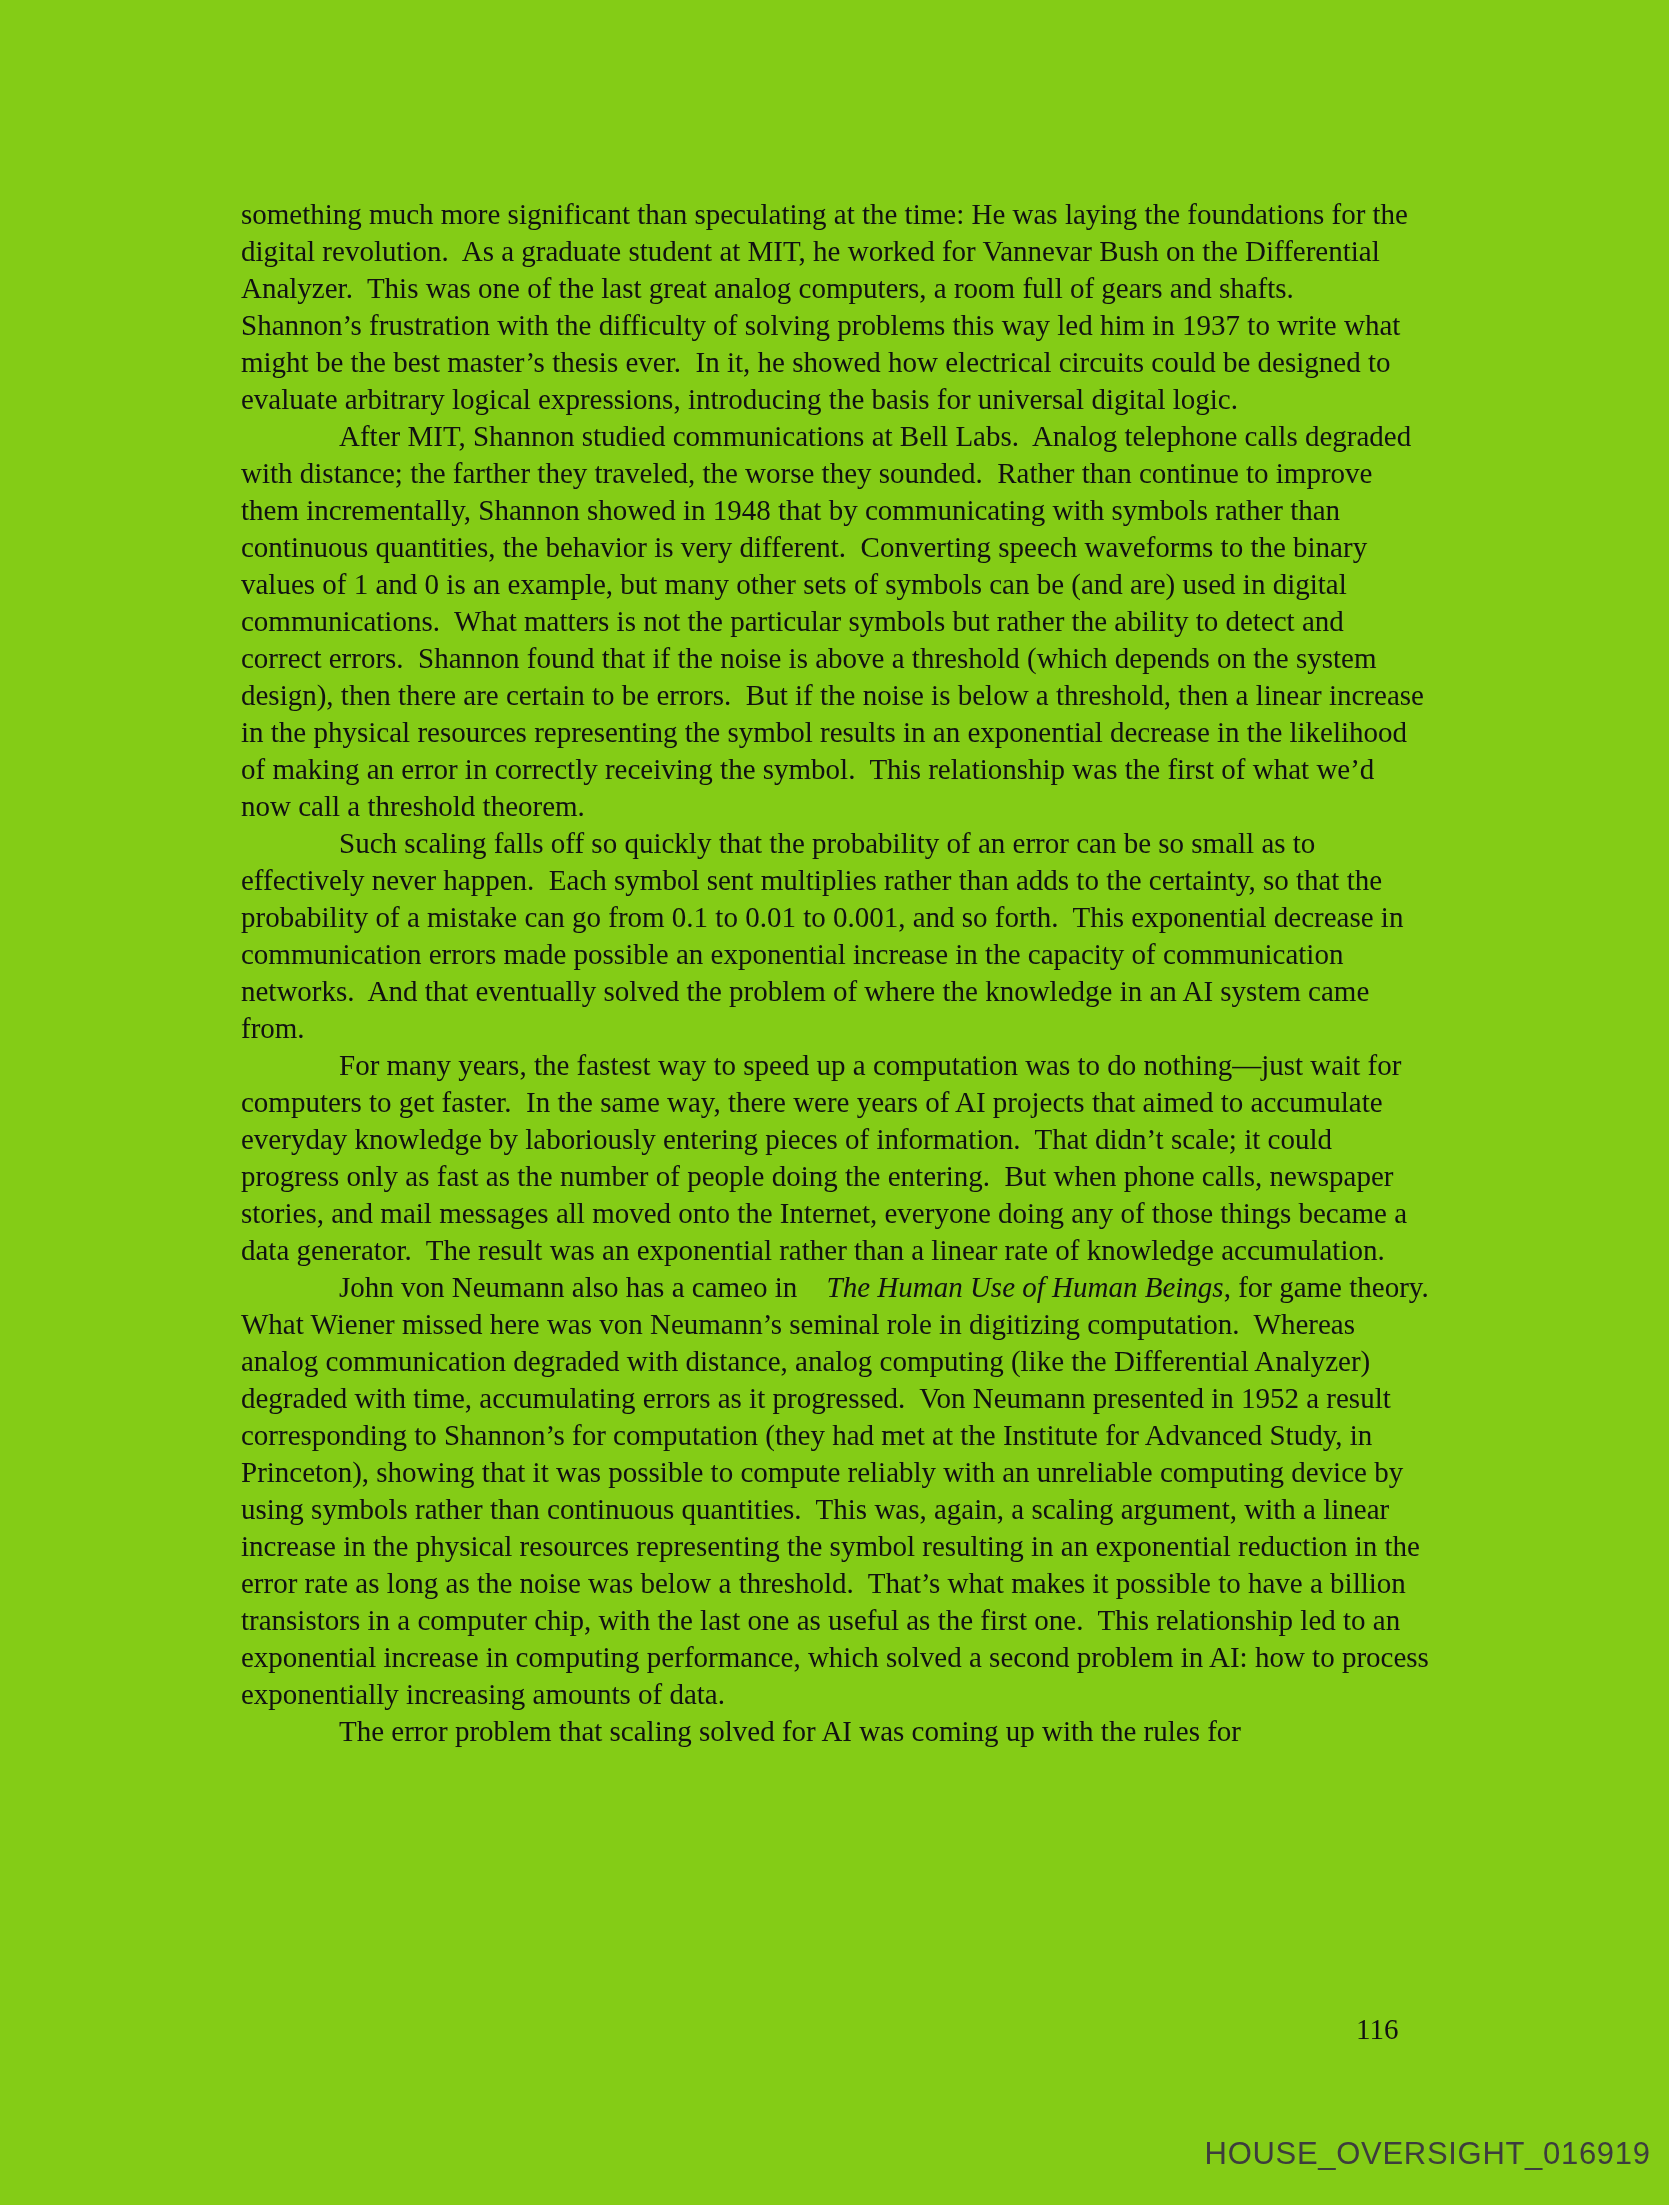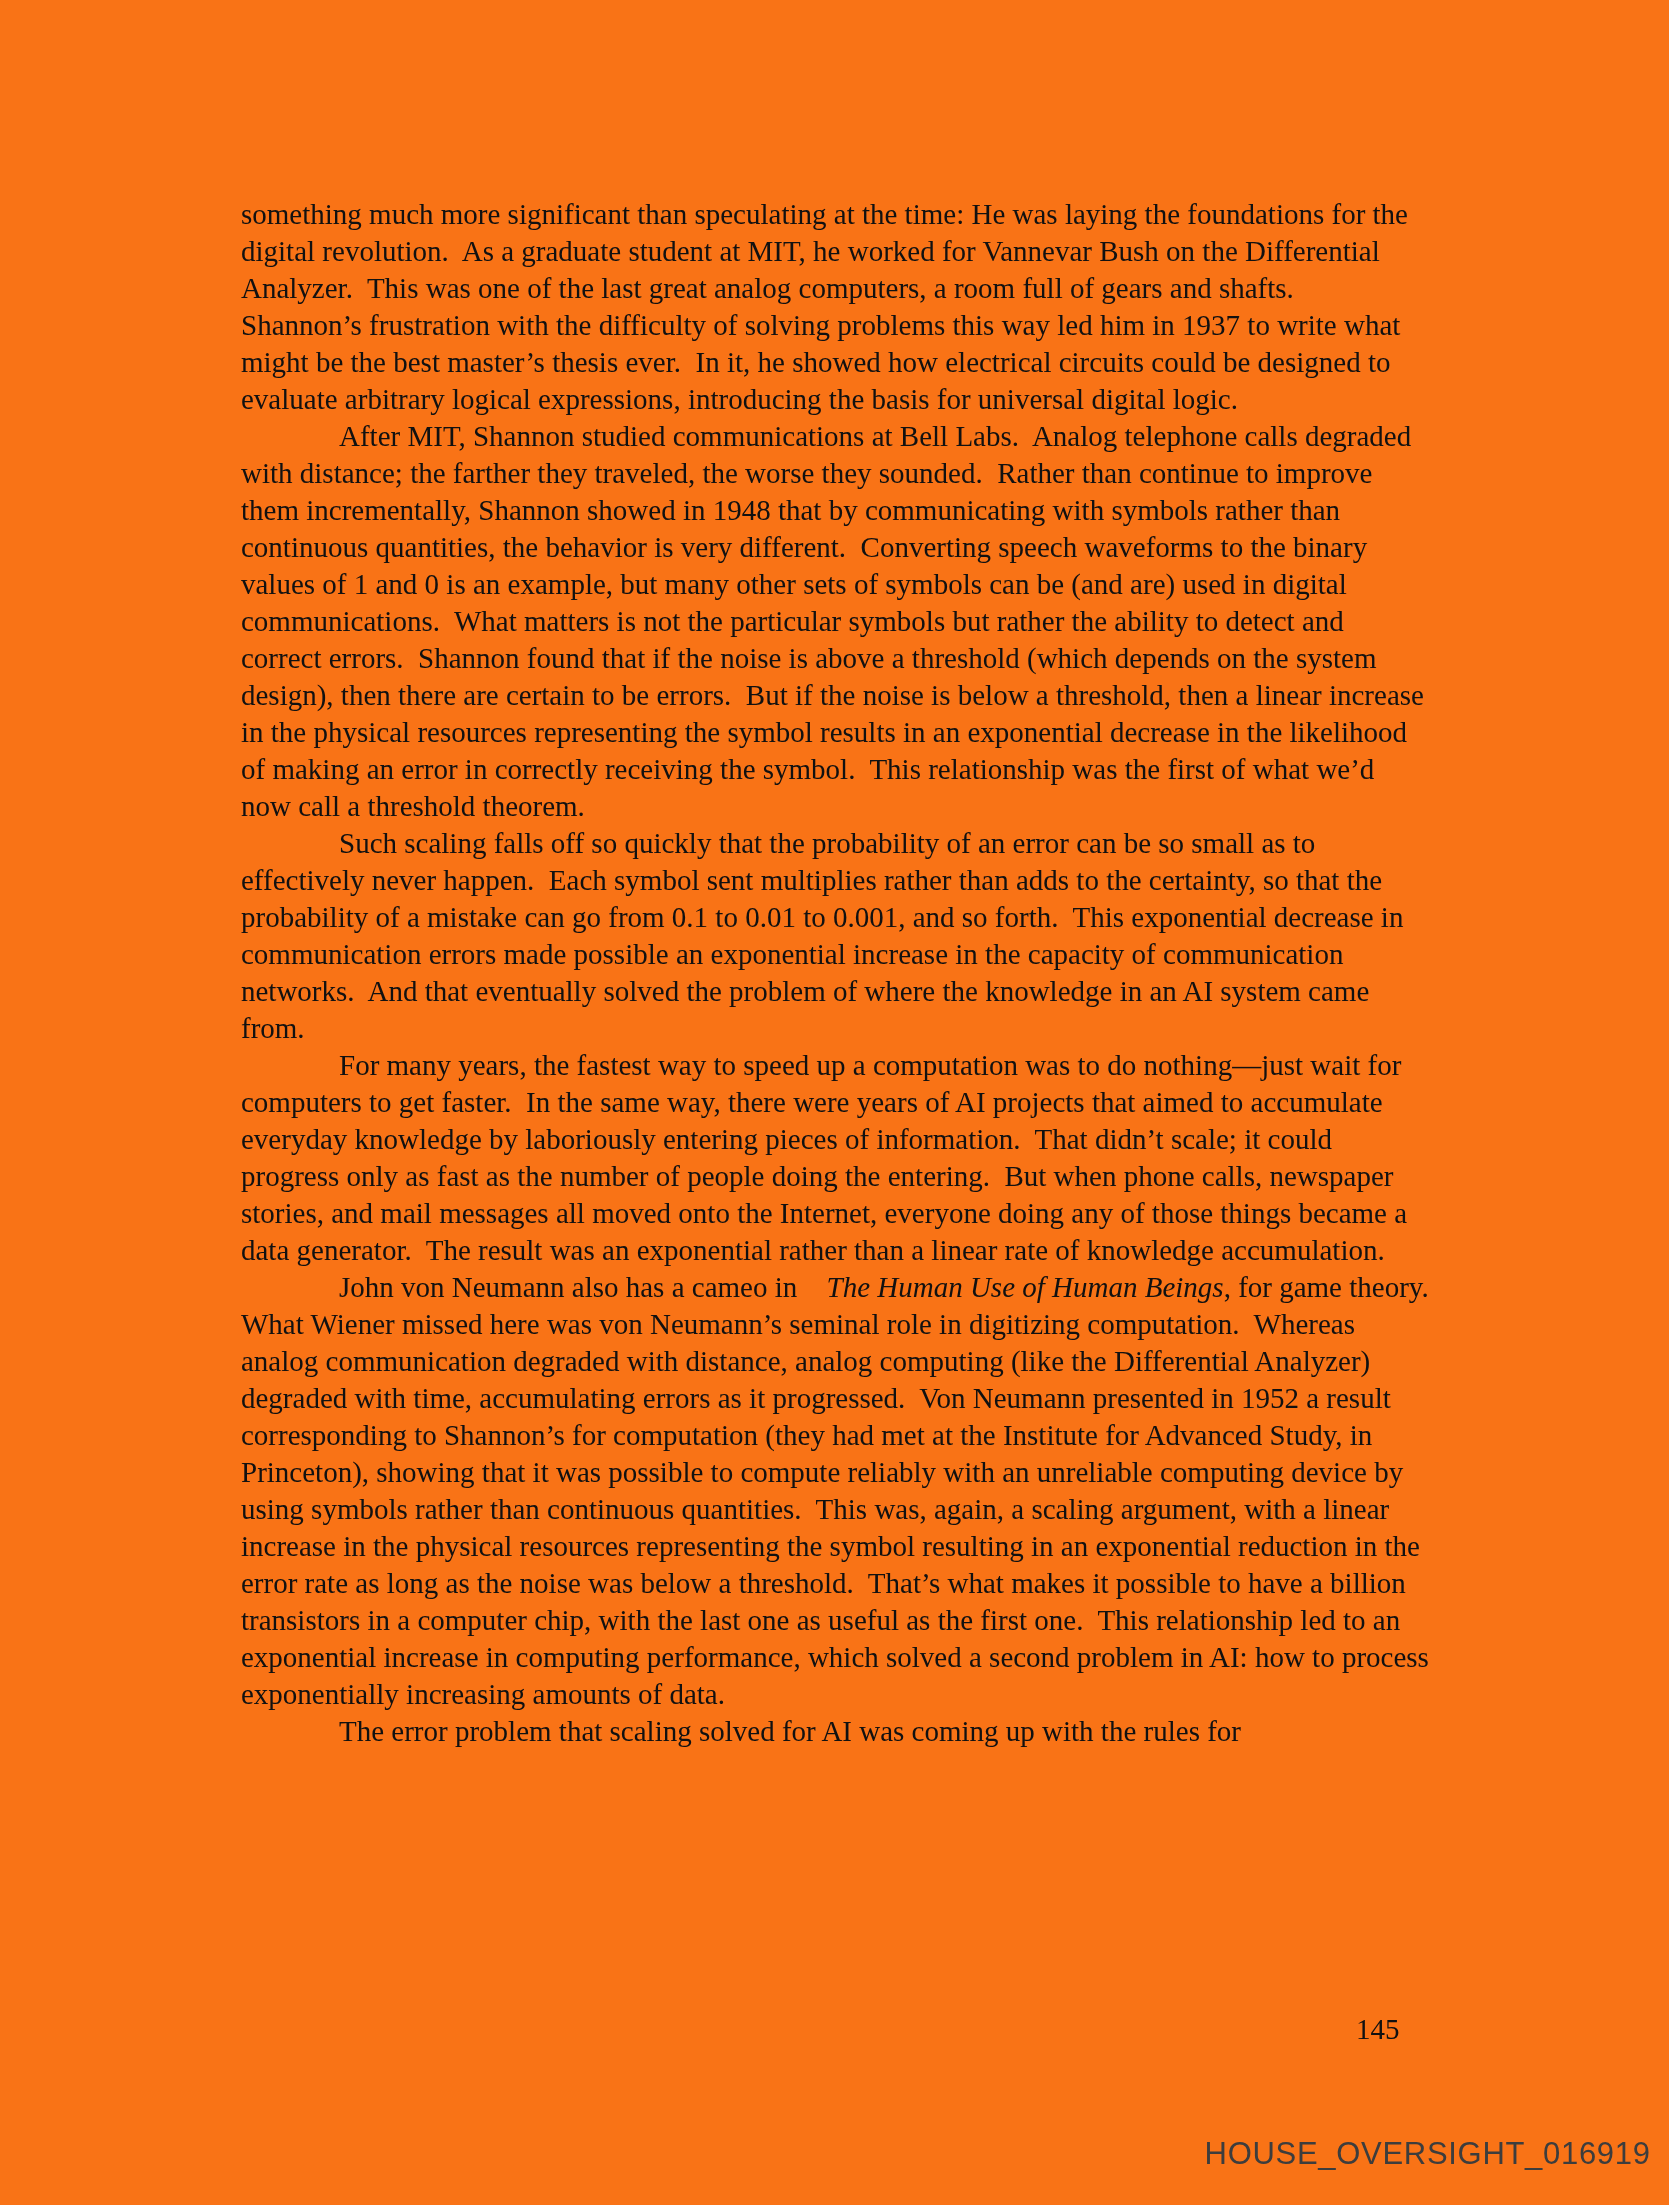--- a/index.html
+++ b/index.html
@@ -4,21 +4,21 @@
 <style>
   html, body {
     margin: 0;
     padding: 0;
     background: #e8e8e8;
   }
   .page {
     position: relative;
     width: 1669px;
     height: 2205px;
-    background: #f97316;
+    background: #84cc16;
     margin: 0 auto;
     overflow: hidden;
     font-family: "Liberation Serif", serif;
     color: #111111;
   }
   .text-block {
     position: absolute;
     left: 241px;
     top: 196px;
     width: 1188px;
@@ -65,18 +65,18 @@
 
   <main class="text-block">
     <p>something much more significant than speculating at the time: He was laying the foundations for the digital revolution.  As a graduate student at MIT, he worked for Vannevar Bush on the Differential Analyzer.  This was one of the last great analog computers, a room full of gears and shafts.  Shannon’s frustration with the difficulty of solving problems this way led him in 1937 to write what might be the best master’s thesis ever.  In it, he showed how electrical circuits could be designed to evaluate arbitrary logical expressions, introducing the basis for universal digital logic.</p>
     <p class="indent">After MIT, Shannon studied communications at Bell Labs.  Analog telephone calls degraded with distance; the farther they traveled, the worse they sounded.  Rather than continue to improve them incrementally, Shannon showed in 1948 that by communicating with symbols rather than continuous quantities, the behavior is very different.  Converting speech waveforms to the binary values of 1 and 0 is an example, but many other sets of symbols can be (and are) used in digital communications.  What matters is not the particular symbols but rather the ability to detect and correct errors.  Shannon found that if the noise is above a threshold (which depends on the system design), then there are certain to be errors.  But if the noise is below a threshold, then a linear increase in the physical resources representing the symbol results in an exponential decrease in the likelihood of making an error in correctly receiving the symbol.  This relationship was the first of what we’d now call a threshold theorem.</p>
     <p class="indent">Such scaling falls off so quickly that the probability of an error can be so small as to effectively never happen.  Each symbol sent multiplies rather than adds to the certainty, so that the probability of a mistake can go from 0.1 to 0.01 to 0.001, and so forth.  This exponential decrease in communication errors made possible an exponential increase in the capacity of communication networks.  And that eventually solved the problem of where the knowledge in an AI system came from.</p>
     <p class="indent">For many years, the fastest way to speed up a computation was to do nothing—just wait for computers to get faster.  In the same way, there were years of AI projects that aimed to accumulate everyday knowledge by laboriously entering pieces of information.  That didn’t scale; it could progress only as fast as the number of people doing the entering.  But when phone calls, newspaper stories, and mail messages all moved onto the Internet, everyone doing any of those things became a data generator.  The result was an exponential rather than a linear rate of knowledge accumulation.</p>
     <p class="indent"><span>John von Neumann also has a cameo in </span><em>The Human Use of Human Beings</em><span>, for game theory.  What Wiener missed here was von Neumann’s seminal role in digitizing computation.  Whereas analog communication degraded with distance, analog computing (like the Differential Analyzer) degraded with time, accumulating errors as it progressed.  Von Neumann presented in 1952 a result corresponding to Shannon’s for computation (they had met at the Institute for Advanced Study, in Princeton), showing that it was possible to compute reliably with an unreliable computing device by using symbols rather than continuous quantities.  This was, again, a scaling argument, with a linear increase in the physical resources representing the symbol resulting in an exponential reduction in the error rate as long as the noise was below a threshold.  That’s what makes it possible to have a billion transistors in a computer chip, with the last one as useful as the first one.  This relationship led to an exponential increase in computing performance, which solved a second problem in AI: how to process exponentially increasing amounts of data.</span></p>
     <p class="indent">The error problem that scaling solved for AI was coming up with the rules for</p>
   </main>
 
-  <div class="page-number">145</div>
+  <div class="page-number">116</div>
 
   <div class="footer-stamp">HOUSE_OVERSIGHT_016919</div>
 
 </div>
 
 
 </body></html>

